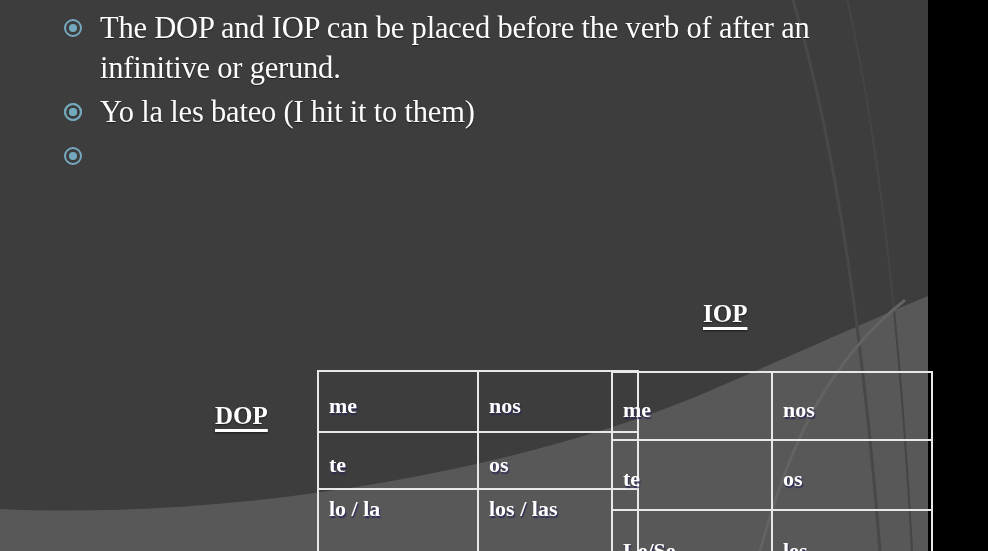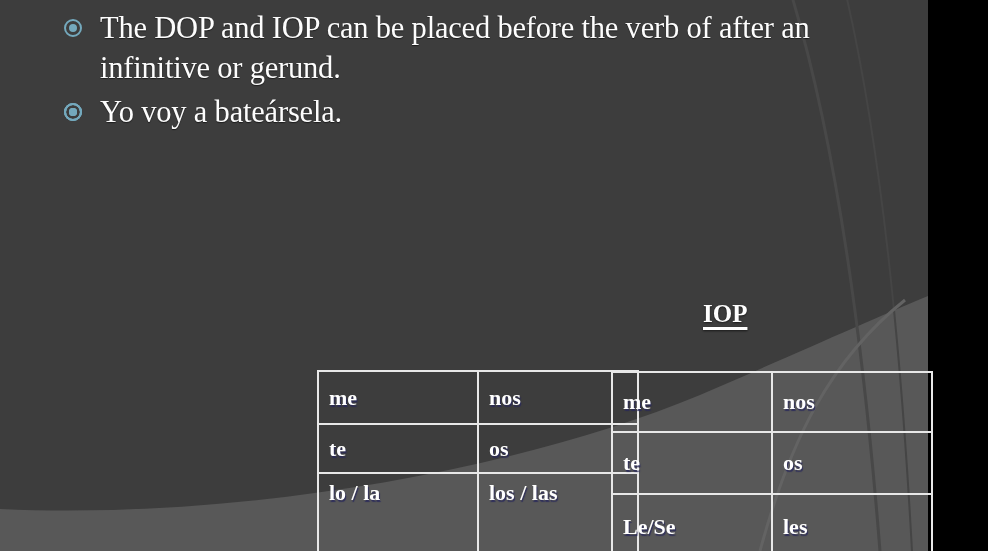--- a/index.html
+++ b/index.html
@@ -101,21 +101,21 @@
   .grid-table {
     position: absolute;
     border-collapse: collapse;
     table-layout: fixed;
   }
   .grid-table td {
     border: 2px solid #e8e8e8;
     color: #ffffff;
     font-weight: bold;
     font-size: 22px;
-    padding: 4px 0 4px 10px;
+    padding: 12px 0 4px 10px;
     vertical-align: middle;
     text-shadow: 1px 2px 1px rgba(40,40,90,0.85);
     background: transparent;
   }
   #dop-table {
     left: 317px;
     top: 370px;
     width: 296px;
   }
   #dop-table td { width: 148px; }
@@ -155,29 +155,30 @@
   <ul id="bullet-list">
     <li class="bullet-row">
       <span class="bullet-glyph"></span>
       <span>The DOP and IOP can be placed before the verb of after an infinitive or gerund.</span>
     </li>
     <li class="bullet-row">
       <span class="bullet-glyph"></span>
     </li>
     <li class="bullet-row">
       <span class="bullet-glyph"></span>
-    </li>
-    <li class="bullet-row">
-      <span class="bullet-glyph"></span>
-      <span>Yo voy a bateársela.</span>
+      <span>Yo la les bateo (I hit it to them)</span>
+    </li>
+    <li class="bullet-row">
+      <span class="bullet-glyph"></span>
     </li>
   </ul>
 
   <div class="side-label" id="label-iop">IOP</div>
 
+  <div class="side-label" id="label-dop">DOP</div>
 
   <table class="grid-table" id="dop-table">
     <tbody>
       <tr class="r1">
         <td>me</td>
         <td>nos</td>
       </tr>
       <tr class="r2">
         <td>te</td>
         <td>os</td>

